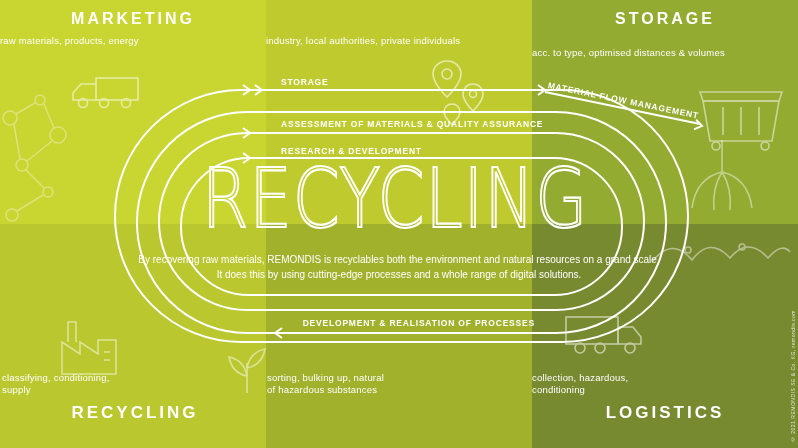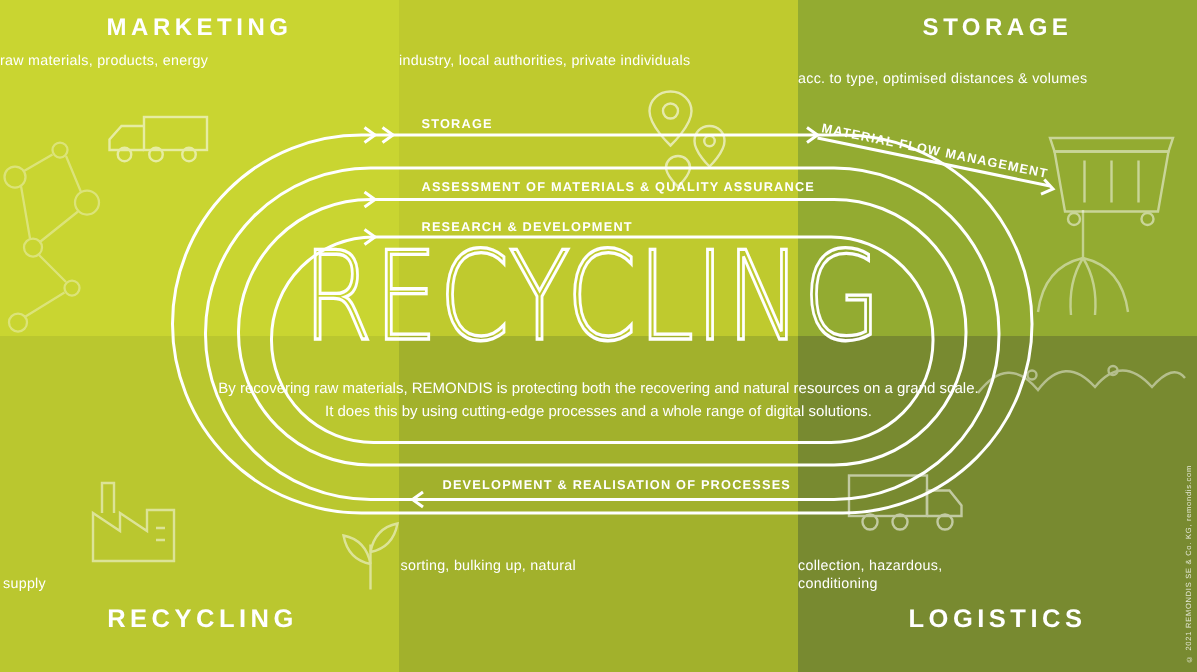--- a/index.html
+++ b/index.html
@@ -16,21 +16,21 @@
   .h-top{top:10px}
   .h-bottom{top:403px;font-size:17px}
   .sub{
     position:absolute;width:266px;color:#fff;
     font-size:9.5px;letter-spacing:.2px;line-height:12px;white-space:nowrap;
   }
   .flow{
     position:absolute;color:#fff;font-size:8.5px;font-weight:bold;
     letter-spacing:.8px;white-space:nowrap;
   }
-  .flow-center{text-align:left;width:240px}
+  .flow-center{text-align:right;width:240px}
   .flow-rot{transform:rotate(11.5deg);transform-origin:left center}
   .big{
     position:absolute;left:150px;top:158px;width:490px;text-align:center;
     font-family:"DejaVu Sans",sans-serif;font-weight:200;font-size:82px;line-height:1;
     color:transparent;-webkit-text-stroke:2.2px #ffffff;letter-spacing:1px;
     transform:scaleX(.82);transform-origin:center;white-space:nowrap;
   }
   .body-line{
     position:absolute;left:119px;width:560px;text-align:center;color:#fff;
     font-size:10px;line-height:13px;white-space:nowrap;
@@ -147,27 +147,29 @@
   <div class="sub" style="left:266px;top:35px">industry, local authorities, private individuals</div>
   <div class="sub" style="left:532px;top:47px">acc. to type, optimised distances &amp; volumes</div>
 
   <div class="flow" style="left:281px;top:77px">STORAGE</div>
   <div class="flow flow-rot" style="left:548px;top:80px">MATERIAL FLOW MANAGEMENT</div>
   <div class="flow" style="left:281px;top:119px">ASSESSMENT OF MATERIALS &amp; QUALITY ASSURANCE</div>
   <div class="flow" style="left:281px;top:146px">RESEARCH &amp; DEVELOPMENT</div>
   <div class="flow flow-center" style="left:295px;top:318px">DEVELOPMENT &amp; REALISATION OF PROCESSES</div>
 
   <div class="big">RECYCLING</div>
-  <div class="body-line body-1">By recovering raw materials, REMONDIS is protecting both the recovering and natural resources on a grand scale.</div>
+  <div class="body-line body-1">By recovering raw materials, REMONDIS is recyclables both the environment and natural resources on a grand scale.</div>
   <div class="body-line body-2">It does this by using cutting-edge processes and a whole range of digital solutions.</div>
 
+  <div class="sub" style="left:2px;top:372px">classifying, conditioning,</div>
   <div class="sub" style="left:2px;top:384px">supply</div>
   <div class="h-bottom" style="left:2px">RECYCLING</div>
 
   <div class="sub" style="left:267px;top:372px">sorting, bulking up, natural</div>
+  <div class="sub" style="left:267px;top:384px">of hazardous substances</div>
 
   <div class="sub" style="left:532px;top:372px">collection, hazardous,</div>
   <div class="sub" style="left:532px;top:384px">conditioning</div>
   <div class="h-bottom" style="left:532px">LOGISTICS</div>
 
   <div class="copyright">© 2021 REMONDIS SE &amp; Co. KG, remondis.com</div>
 
 </div>
 
 </body></html>

